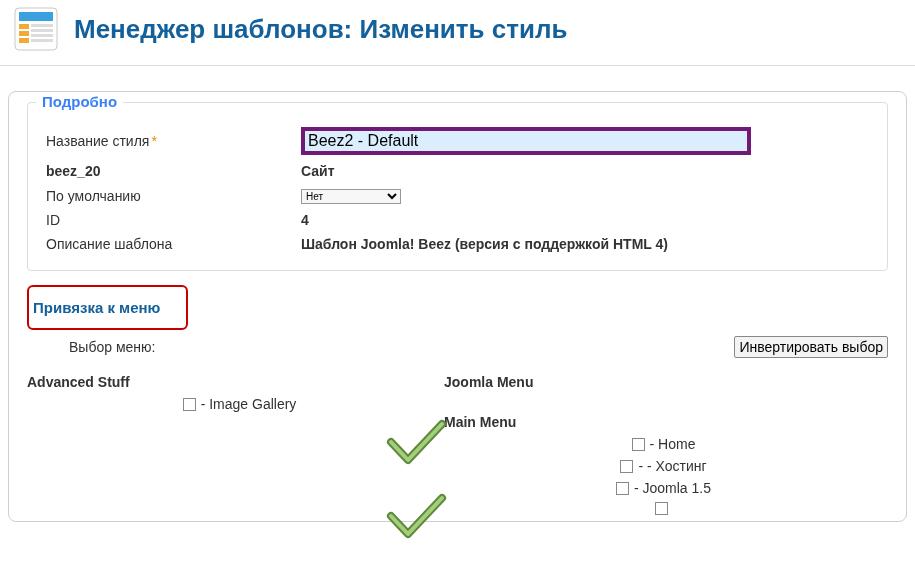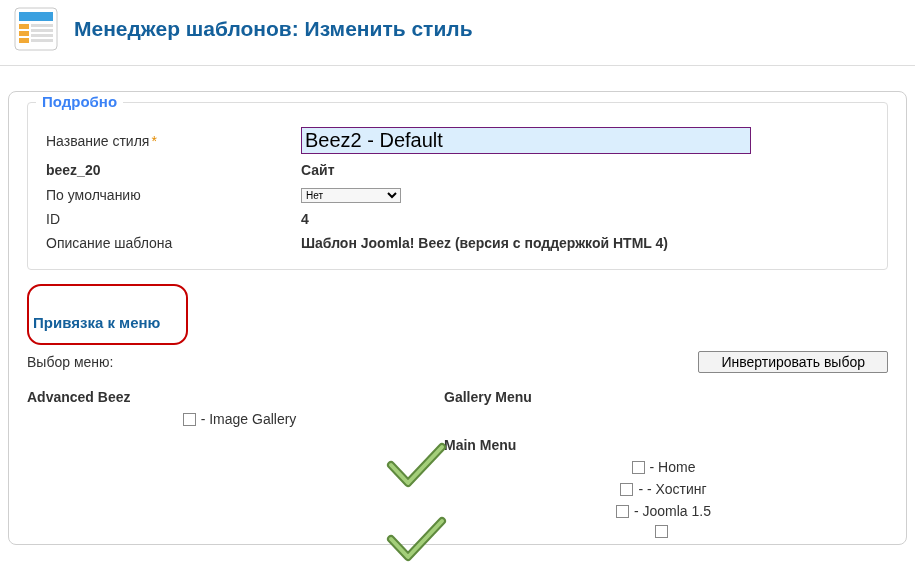--- a/index.html
+++ b/index.html
@@ -25,21 +25,21 @@
     padding: 5px 12px 12px 12px;
     border-bottom: 1px solid #ddd;
   }
   .header-icon {
     width: 48px;
     height: 48px;
     margin-right: 14px;
     position: relative;
   }
   .header-title {
-    font-size: 21px;
+    font-size: 26px;
     font-weight: bold;
     color: #14609b;
   }
 
   
   .inner {
     margin: 25px 8px 0 8px;
     border: 1px solid #cfcfcf;
     border-radius: 8px;
     padding: 0;
@@ -81,61 +81,62 @@
     margin-left: 2px;
   }
   .value-col {
     flex: 1;
     font-size: 14px;
   }
   .bold { font-weight: bold; align-items: flex-end; }
 
   input.styled-input {
     width: 450px;
-    font-size: 20px;
+    font-size: 16px;
     padding: 1px 3px;
-    border: 1px solid #701a75;
+    border: 4px solid #701a75;
     background: #dbeefd;
   }
   select.styled-select {
     width: 100px;
     font-size: 10px;
     border: 1px solid #999;
     background: #f7f7f7;
   }
 
   
   .section2 {
     margin: 14px 18px 0 18px;
     position: relative;
   }
   .section2-title-box {
     display: inline-block;
-    padding: 28px 26px 12px 4px;
+    padding: 12px 26px 12px 4px;
     border: 2px solid #c60000;
-    border-radius: 14px;
+    border-radius: 6px;
   }
   .section2-title {
     color: #14609b;
     font-weight: bold;
     font-size: 15px;
   }
   .menu-select-row {
     display: flex;
     align-items: center;
     margin-top: 6px;
   }
   .menu-select-label {
     font-size: 14px;
     color: #333;
     flex: 1;
+    margin-left: 42px;
   }
   .invert-btn {
     font-size: 14px;
-    padding: 2px 22px;
+    padding: 2px 4px;
     border: 1px solid #888;
     background: #f3f3f3;
     border-radius: 2px;
     cursor: pointer;
   }
 
   .menus {
     display: flex;
     margin-top: 16px;
   }
@@ -241,31 +242,31 @@
       </div>
 
       <div class="menu-select-row">
         <div class="menu-select-label">Выбор меню:</div>
         <button class="invert-btn">Инвертировать выбор</button>
       </div>
 
       <div class="menus">
 
         <div class="menu-col">
-          <div class="menu-heading">Advanced Beez</div>
+          <div class="menu-heading">Advanced Stuff</div>
           <div class="menu-item">
             <span class="cbx"></span>
             <span>- Image Gallery</span>
           </div>
         </div>
 
         <div class="menu-col">
-          <div class="menu-heading">Gallery Menu</div>
-
-          <div class="menu-heading" style="margin-top:32px;">Main Menu</div>
+          <div class="menu-heading">Joomla Menu</div>
+
+          <div class="menu-heading" style="margin-top:24px;">Main Menu</div>
 
           <div class="main-items">
             <svg class="checkmark check1" width="62" height="50" viewBox="0 0 62 50">
               <path d="M5 24 L22 42 L56 6" stroke="#5f8a3e" stroke-width="8" fill="none" stroke-linecap="round" stroke-linejoin="round"></path>
               <path d="M5 24 L22 42 L56 6" stroke="#a4cf7a" stroke-width="4" fill="none" stroke-linecap="round" stroke-linejoin="round"></path>
             </svg>
             <svg class="checkmark check2" width="62" height="50" viewBox="0 0 62 50">
               <path d="M5 24 L22 42 L56 6" stroke="#5f8a3e" stroke-width="8" fill="none" stroke-linecap="round" stroke-linejoin="round"></path>
               <path d="M5 24 L22 42 L56 6" stroke="#a4cf7a" stroke-width="4" fill="none" stroke-linecap="round" stroke-linejoin="round"></path>
             </svg>

